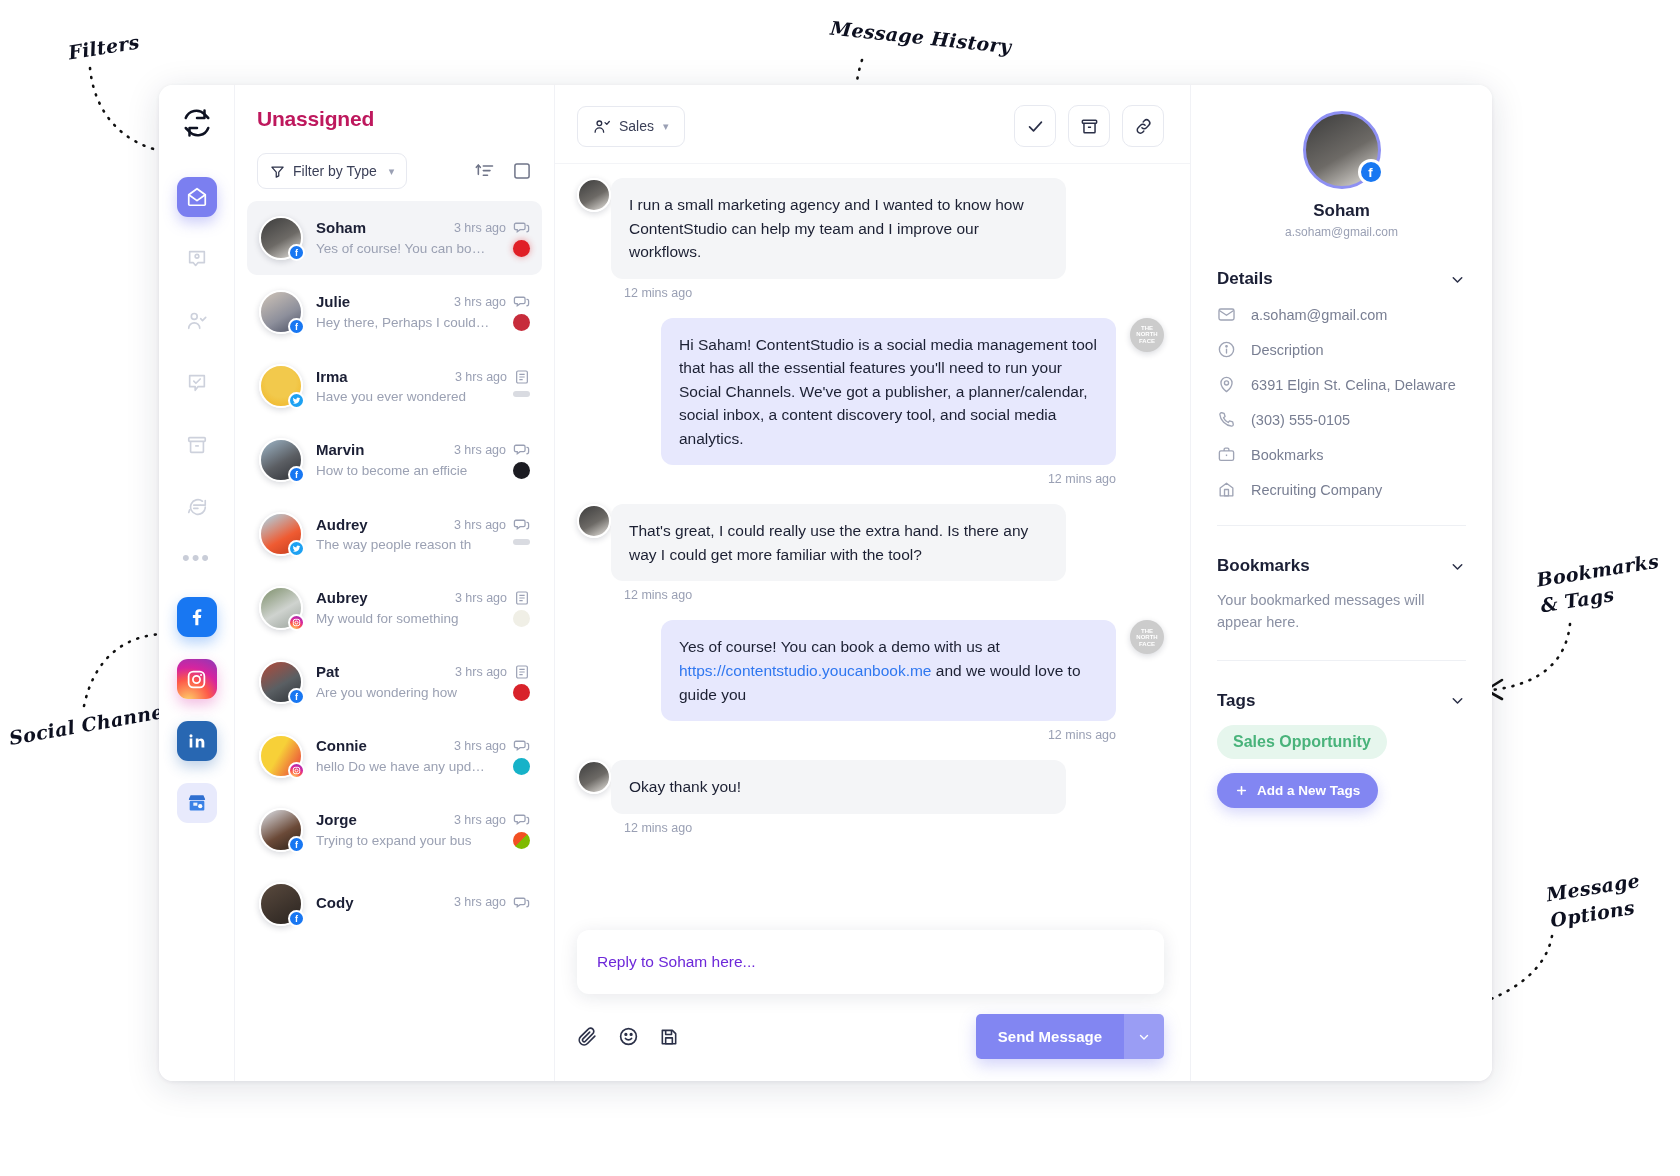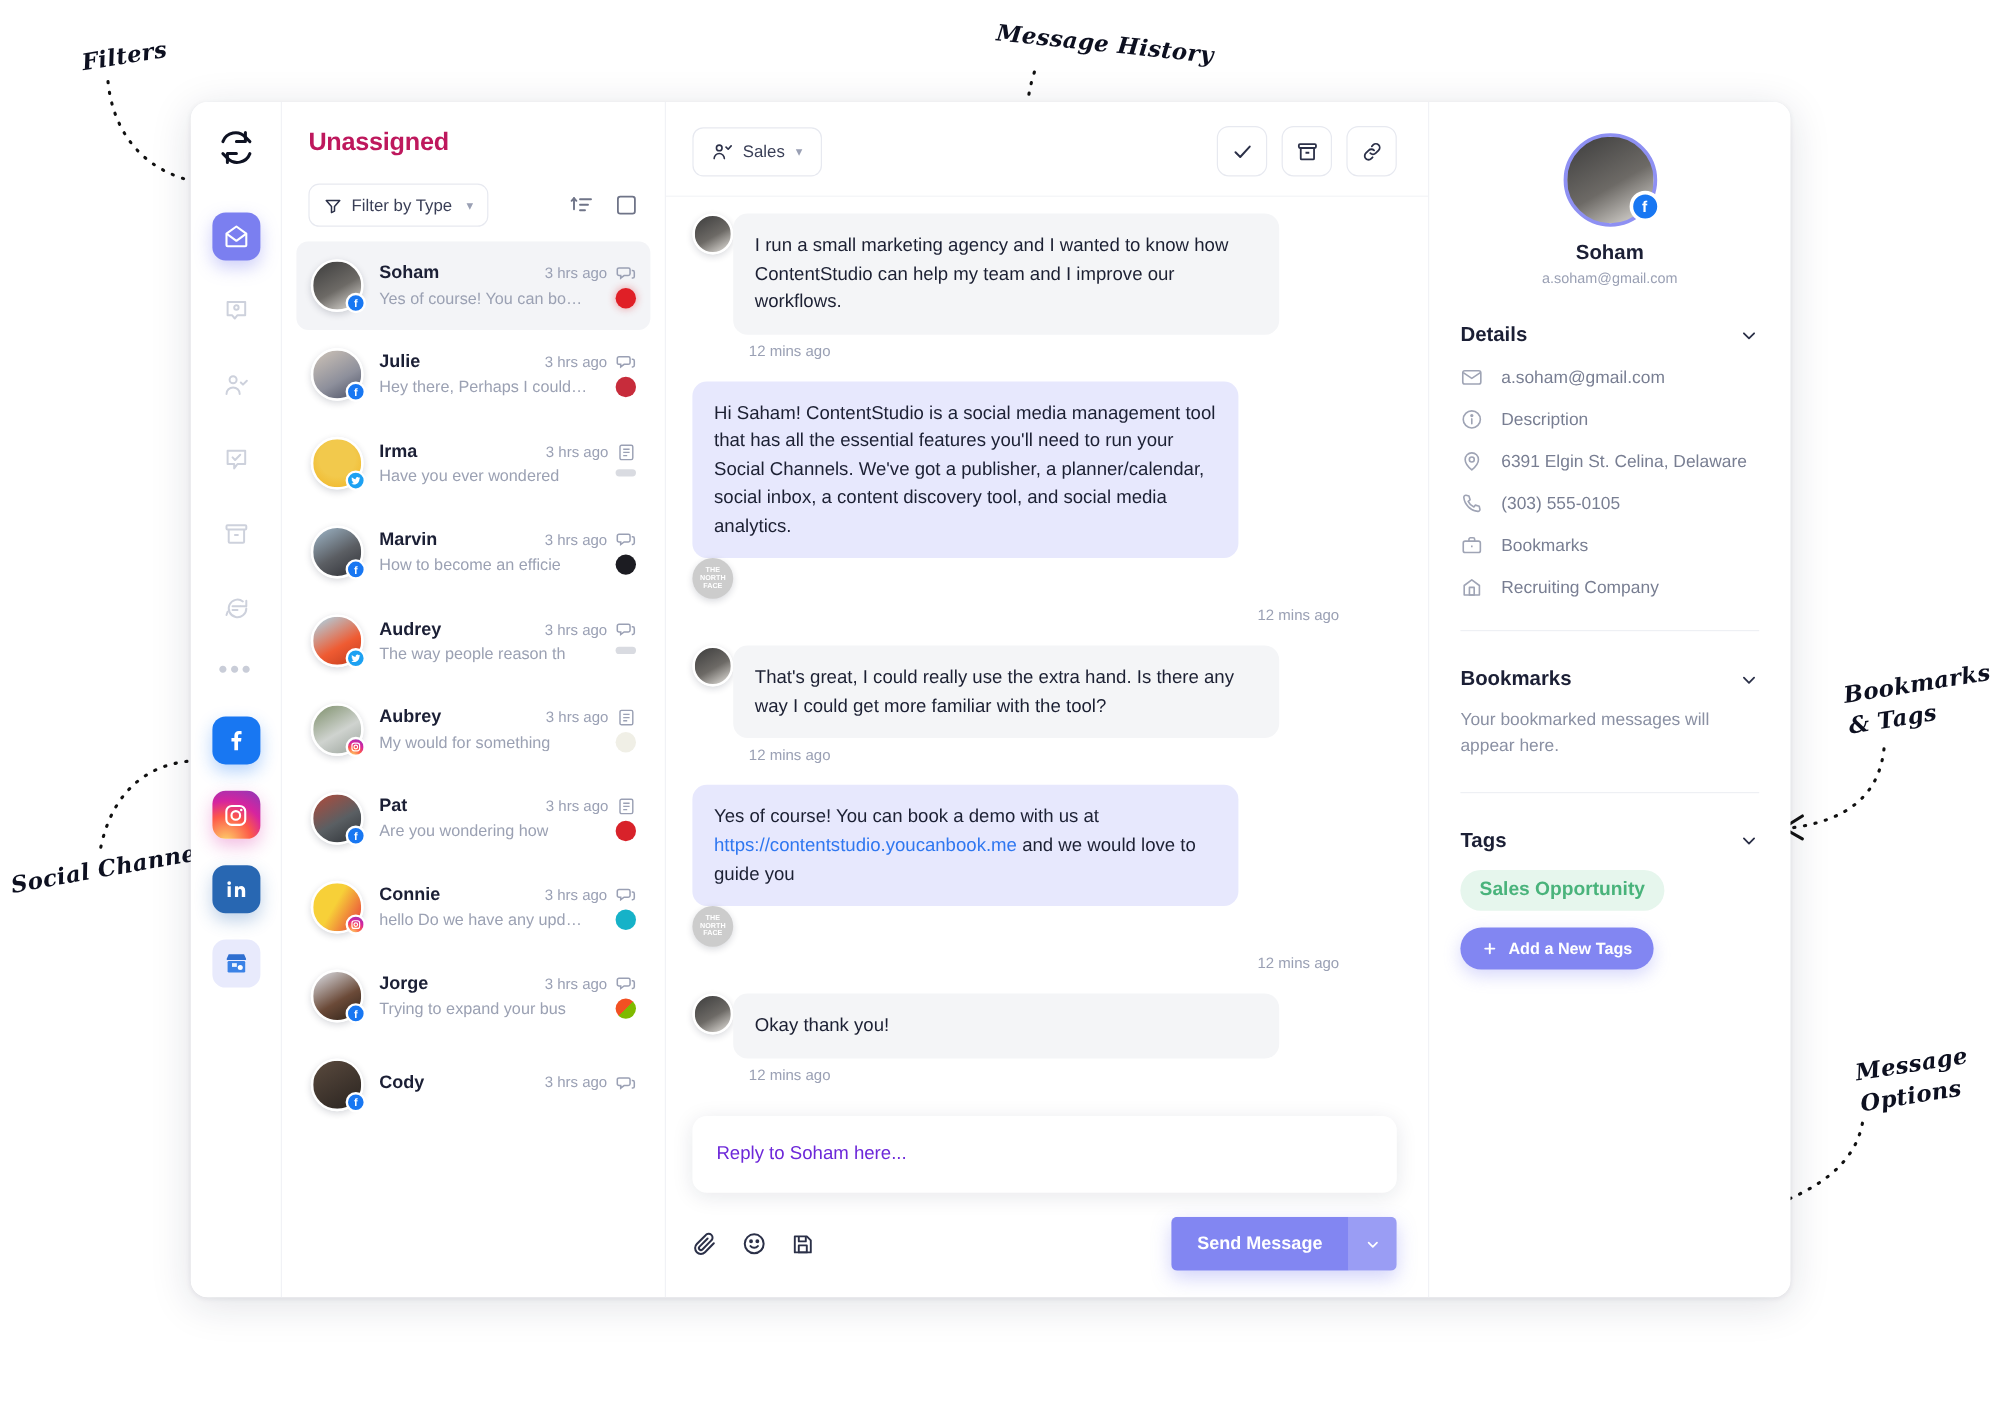--- a/index.html
+++ b/index.html
@@ -155,21 +155,21 @@
   .bubble {
     border-radius: 12px; padding: 15px 18px;
     font-size: 15.5px; line-height: 1.52; color:#1c2033;
     max-width: 455px;
   }
   .bubble.in { background:#f4f5f7; }
   .bubble.out { background:#e7e8fd; }
   .bubble a { color:#2f77f0; text-decoration:none; }
   .mtime { font-size:12.5px; color:#9aa0b4; margin: 7px 0 18px 47px; }
   .mtime.right { text-align:right; margin: 7px 48px 18px 0; }
-  .msg.out { justify-content:flex-end;flex-direction:column; }
+  .msg.out { justify-content:flex-end; }
   .msg.out .mav { order:2; border-radius:50%; }
   .tnfmark {
     width:34px;height:34px;border-radius:50%;background:#e01f26;
     display:flex;align-items:center;justify-content:center;flex:0 0 34px;
     box-shadow:0 0 12px rgba(224,31,38,.45);
     color:#fff;font-size:6px;font-weight:700;line-height:1.05;text-align:center;
   }
 
   .composer { padding: 0 26px 22px 22px; }
   .reply-box {

